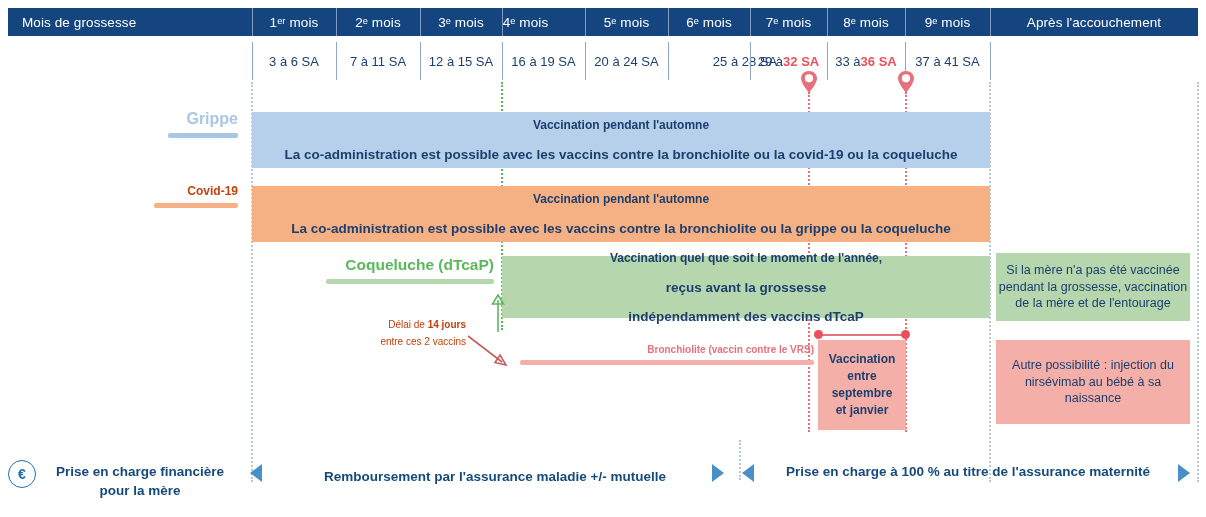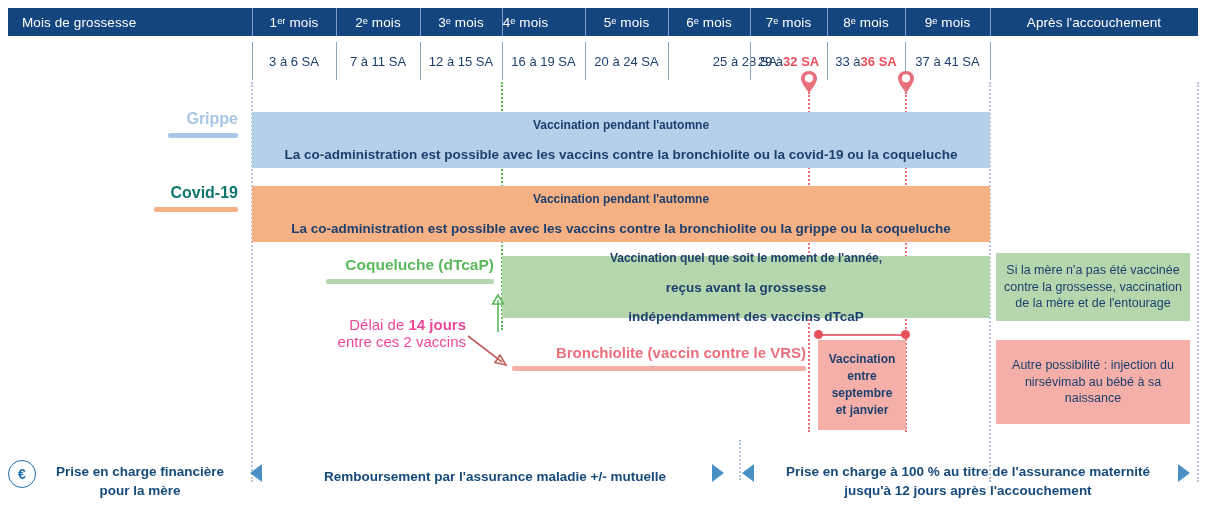--- a/index.html
+++ b/index.html
@@ -69,21 +69,21 @@
 
   
   .infobox{
     position:absolute;box-sizing:border-box;
     display:flex;align-items:center;justify-content:center;text-align:center;
     color:#1c3f6e;font-size:12.5px;line-height:16.5px;
   }
 
   
   .delay-note{
-    position:absolute;text-align:right;font-size:15px;line-height:17px;color:#ec4899;
+    position:absolute;text-align:right;font-size:10px;line-height:17px;color:#c2410c;
   }
   .delay-note b{font-weight:700;}
 
   
   .pin{position:absolute;width:18px;height:24px;}
 
   
   .euro-circle{
     position:absolute;width:26px;height:26px;border-radius:50%;
     border:1.6px solid #1f6fb2;
@@ -197,21 +197,21 @@
 
   <div class="rowlabel" style="right:968px;top:110px;color:#a9c6e6;font-size:16px;">
     <span>Grippe</span>
     <span class="ul" style="background:#a9c6e6;width:70px;"></span>
   </div>
   <div class="banner" style="left:252px;top:112px;width:738px;height:56px;background:#b6cfea;">
     <div class="l1">Vaccination pendant l'automne</div>
     <div class="l2">La co-administration est possible avec les vaccins contre la bronchiolite ou la covid-19 ou la coqueluche</div>
   </div>
 
-  <div class="rowlabel" style="right:968px;top:184px;color:#0f766e;font-size:16px;">
+  <div class="rowlabel" style="right:968px;top:184px;color:#c2410c;font-size:12px;">
     <span>Covid-19</span>
     <span class="ul" style="background:#f5b183;width:84px;"></span>
   </div>
   <div class="banner" style="left:252px;top:186px;width:738px;height:56px;background:#f5b183;">
     <div class="l1">Vaccination pendant l'automne</div>
     <div class="l2">La co-administration est possible avec les vaccins contre la bronchiolite ou la grippe ou la coqueluche</div>
   </div>
 
   <div class="rowlabel" style="right:712px;top:256px;color:#5cb85c;font-size:15.5px;">
     <span>Coqueluche</span><span style="font-weight:700"> (dTcaP)</span>
@@ -229,52 +229,51 @@
   </div>
   <svg class="abs" style="left:468px;top:290px;" width="40" height="44">
     <path d="M30 42 L30 10" stroke="#5cb85c" stroke-width="1.6" fill="none"></path>
     <path d="M30 5 L24.5 14 L35.5 14 Z" fill="none" stroke="#5cb85c" stroke-width="1.6"></path>
   </svg>
   <svg class="abs" style="left:466px;top:334px;" width="48" height="34">
     <path d="M2 2 L36 28" stroke="#c0605f" stroke-width="1.6" fill="none"></path>
     <path d="M40 31 L29 28.5 L34 21 Z" fill="none" stroke="#c0605f" stroke-width="1.6"></path>
   </svg>
 
-  <div class="rowlabel" style="right:400px;top:344px;color:#e8707c;font-size:15px;">
+  <div class="rowlabel" style="right:392px;top:344px;color:#e8707c;font-size:10px;">
     <span>Bronchiolite</span><span> (vaccin contre le VRS)</span>
     <span class="ul" style="background:#f4afa8;width:294px;"></span>
   </div>
 
   <div class="redline" style="left:818px;top:334px;width:88px;height:2px;"></div>
   <div class="reddot" style="left:814px;top:330px;"></div>
   <div class="reddot" style="left:901px;top:330px;"></div>
 
   <div class="banner" style="left:818px;top:340px;width:88px;height:90px;background:#f4afa8;">
     <div class="l1">Vaccination</div>
     <div class="l1">entre</div>
     <div class="l1">septembre</div>
     <div class="l1">et janvier</div>
   </div>
 
-  <div class="infobox" style="left:996px;top:253px;width:194px;height:68px;background:#b6d7ad;">Si la mère n'a pas été vaccinée contre la grossesse, vaccination de la mère et de l'entourage</div>
+  <div class="infobox" style="left:996px;top:253px;width:194px;height:68px;background:#b6d7ad;">Si la mère n'a pas été vaccinée pendant la grossesse, vaccination de la mère et de l'entourage</div>
   <div class="infobox" style="left:996px;top:340px;width:194px;height:84px;background:#f4afa8;">Autre possibilité : injection du nirsévimab au bébé à sa naissance</div>
 
   <div class="euro-circle" style="left:8px;top:460px;">€</div>
   <div class="foot-txt" style="left:38px;top:462px;width:204px;">
     <div>Prise en charge financière</div>
     <div>pour la mère</div>
   </div>
 
   <div class="tri left" style="left:250px;top:464px;"></div>
 
   <div class="foot-txt" style="left:280px;top:467px;width:430px;">Remboursement par l'assurance maladie +/- mutuelle</div>
 
   <div class="tri right" style="left:712px;top:464px;"></div>
   <div class="tri left" style="left:742px;top:464px;"></div>
 
   <div class="foot-txt" style="left:762px;top:462px;width:412px;">
     <div>Prise en charge à 100 % au titre de l'assurance maternité</div>
-    <div>jusqu'à 12 jours après l'accouchement</div>
   </div>
 
   <div class="tri right" style="left:1178px;top:464px;"></div>
 
 </div>
 
 </body></html>

